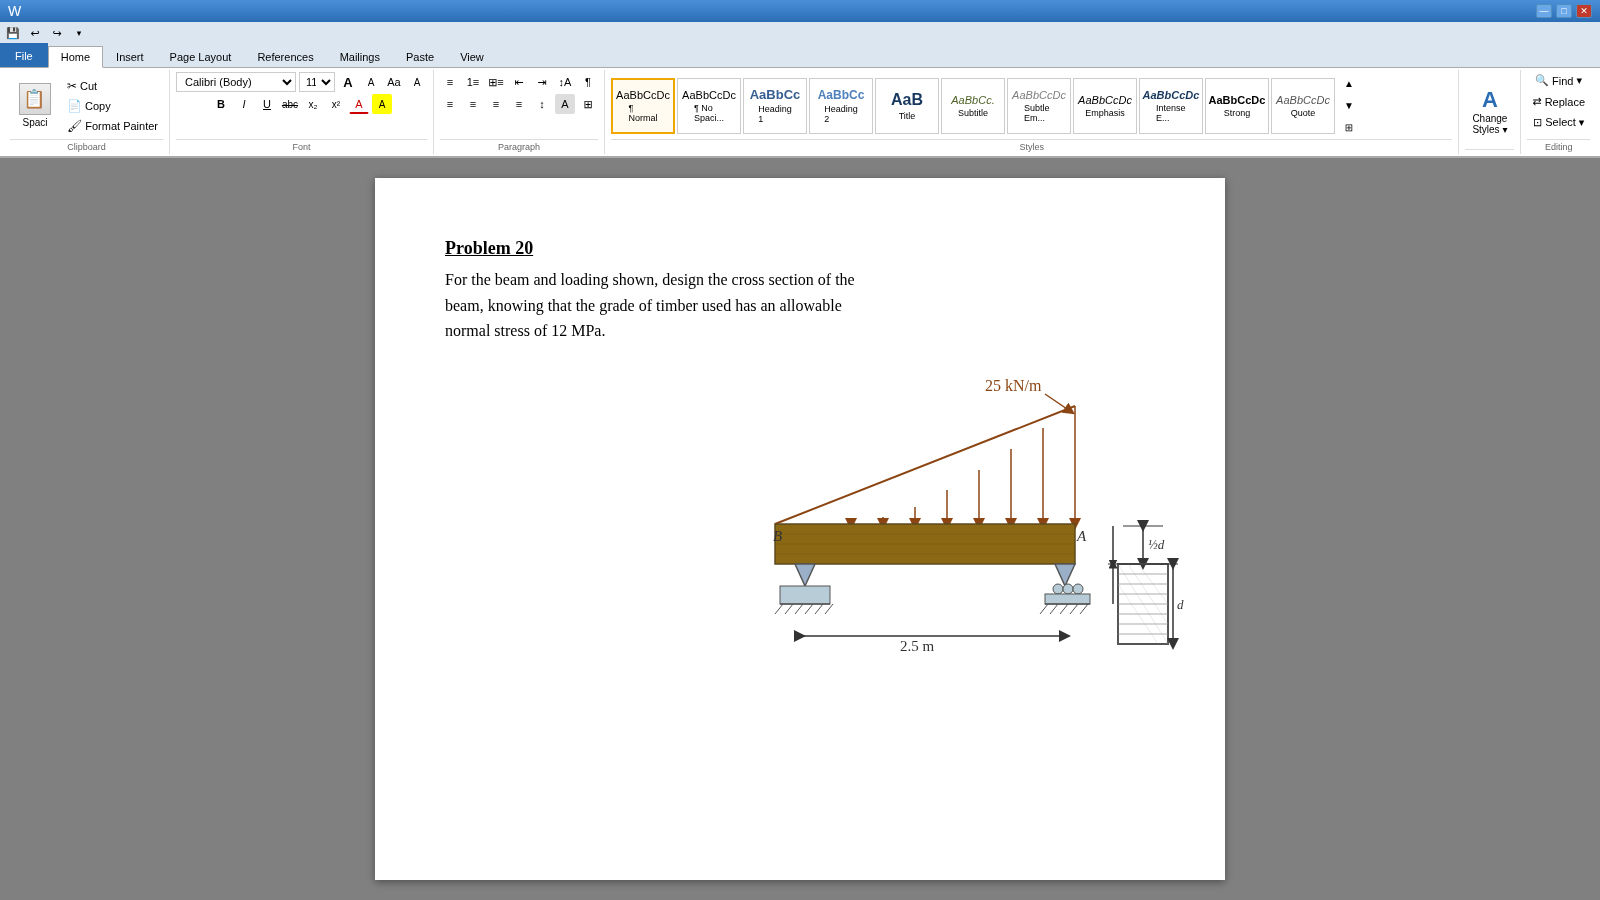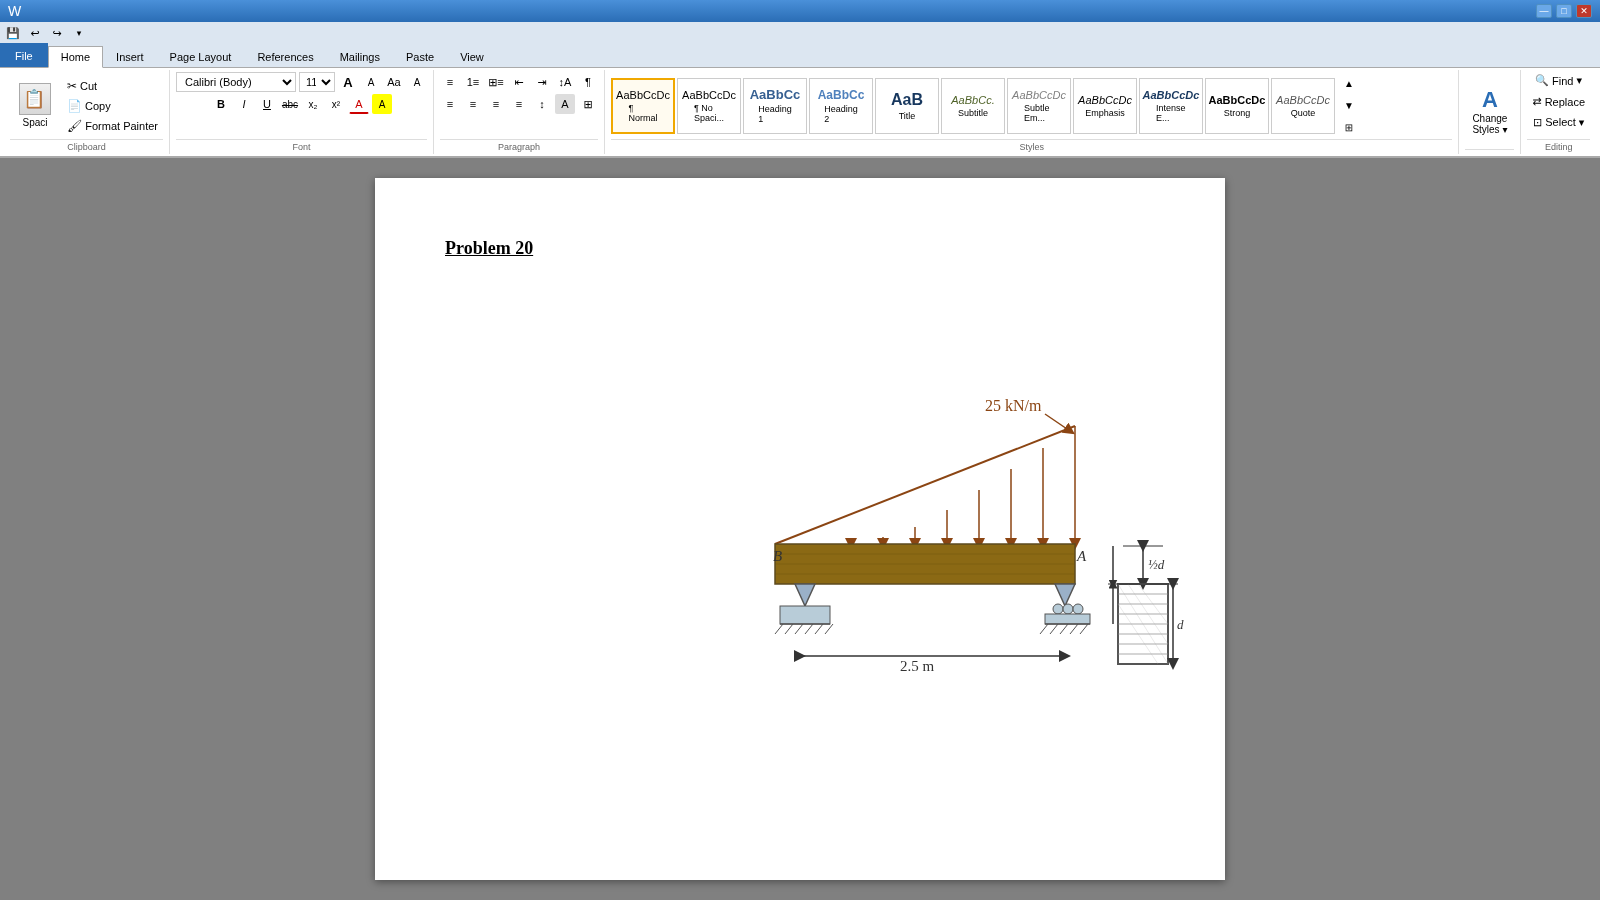--- a/index.html
+++ b/index.html
@@ -238,21 +238,21 @@
     }
     .problem-text {
       font-size: 16px;
       line-height: 1.6;
       font-family: 'Times New Roman', serif;
       max-width: 420px;
     }
 
     .diagram-area {
       position: absolute;
-      top: 208px;
+      top: 188px;
       right: 20px;
       width: 480px;
     }
 
     
     .beam-svg { width: 460px; height: 320px; }
 
     .quick-access {
       background: #dce6f1;
       height: 22px;
@@ -463,20 +463,21 @@
       </div>
     </div>
     <div class="ribbon-group-label">Editing</div>
   </div>
 
 </div>
 
 <div class="doc-container">
   <div class="doc-page">
     <div class="problem-title">Problem 20</div>
+    <div class="problem-text">For the beam and loading shown, design the cross section of the beam, knowing that the grade of timber used has an allowable normal stress of 12 MPa.</div>
 
     <div class="diagram-area">
       <svg class="beam-svg" viewBox="0 0 460 320" xmlns="http://www.w3.org/2000/svg">
 
         <text x="260" y="25" font-size="16" fill="#8B4513" font-family="Times New Roman">25 kN/m</text>
 
         <line x1="320" y1="28" x2="345" y2="45" stroke="#8B4513" stroke-width="1.5" marker-end="url(#arrow)"></line>
 
         <defs>
           <marker id="arrow" markerWidth="8" markerHeight="8" refX="4" refY="4" orient="auto">

